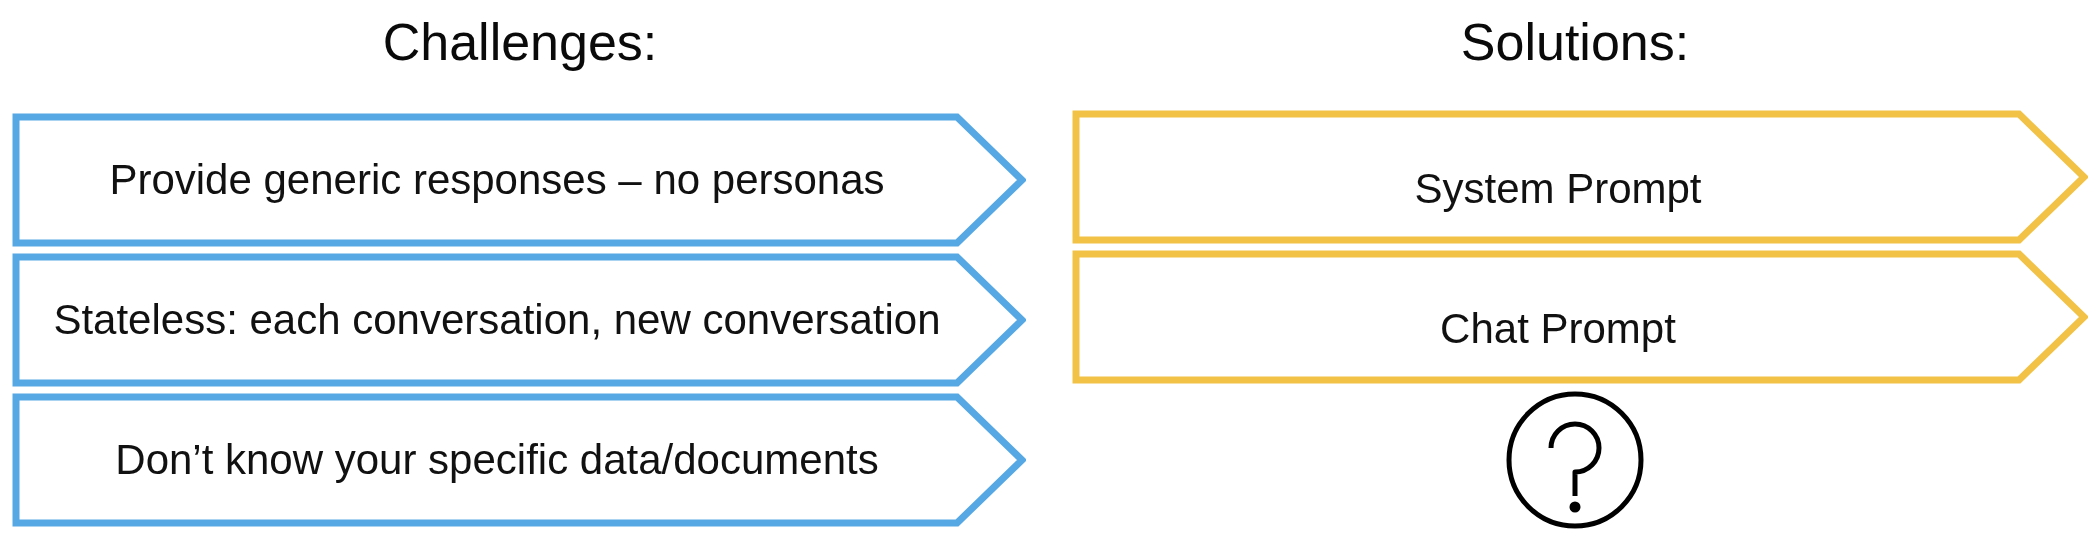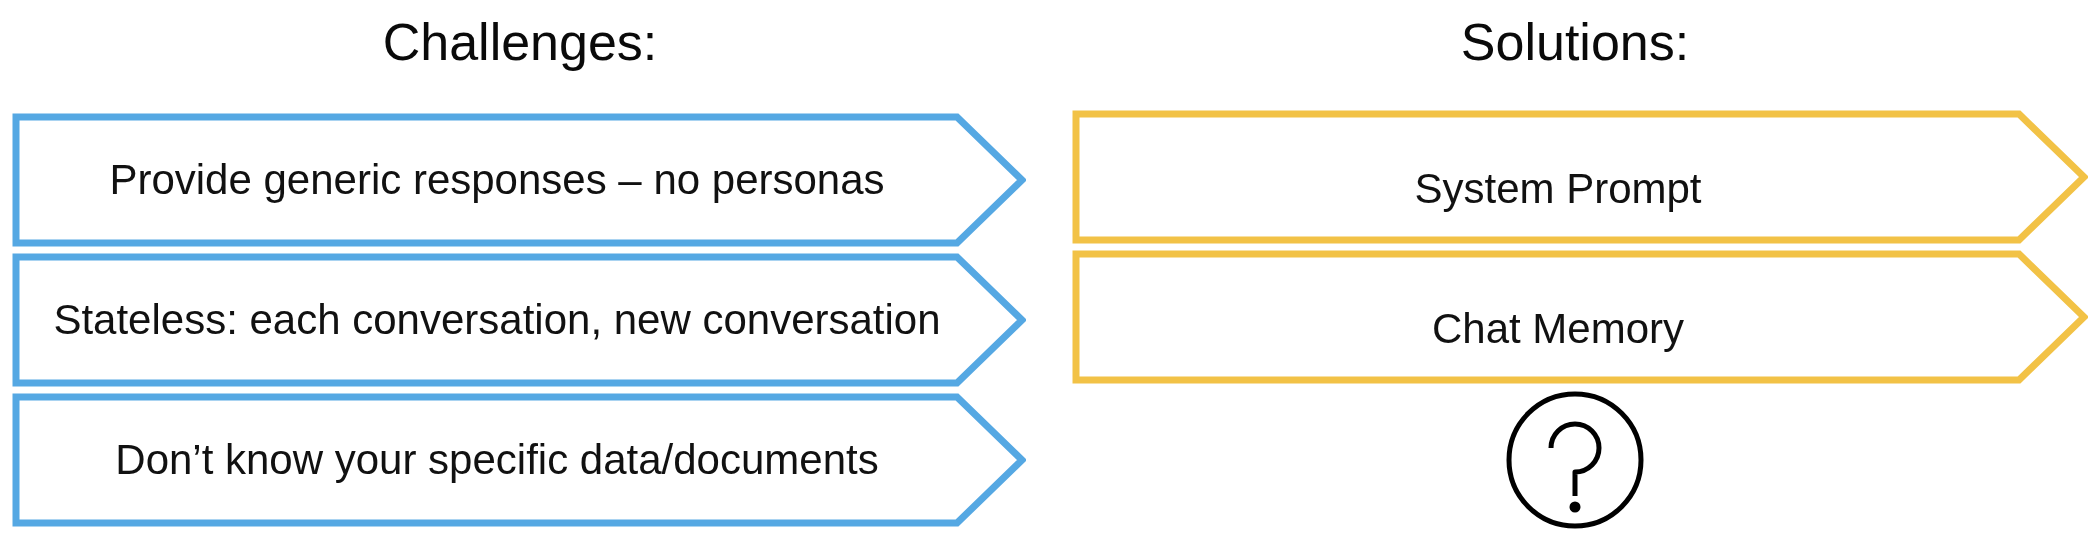--- a/index.html
+++ b/index.html
@@ -130,21 +130,21 @@
     <svg width="1016" height="134" viewBox="0 0 1016 134" aria-hidden="true">
       <polygon points="4,4 947,4 1012,67 947,130 4,130" fill="#ffffff" stroke="#f2c246" stroke-width="7" stroke-linejoin="miter"></polygon>
     </svg>
     <div class="chev-label">System Prompt</div>
   </div>
 
   <div class="chevron" id="chev-s2">
     <svg width="1016" height="134" viewBox="0 0 1016 134" aria-hidden="true">
       <polygon points="4,4 947,4 1012,67 947,130 4,130" fill="#ffffff" stroke="#f2c246" stroke-width="7" stroke-linejoin="miter"></polygon>
     </svg>
-    <div class="chev-label">Chat Memory</div>
+    <div class="chev-label">Chat Prompt</div>
   </div>
 
   <div id="question-badge">
     <svg width="140" height="140" viewBox="0 0 140 140" aria-hidden="true">
       <circle cx="70" cy="70" r="66" fill="none" stroke="#000000" stroke-width="5"></circle>
       <path d="M 46 58 a 24 24 0 1 1 24 24 l 0 24" fill="none" stroke="#000000" stroke-width="5" stroke-linecap="butt" stroke-linejoin="round"></path>
       <circle cx="70" cy="117" r="5.5" fill="#000000"></circle>
     </svg>
   </div>
 

